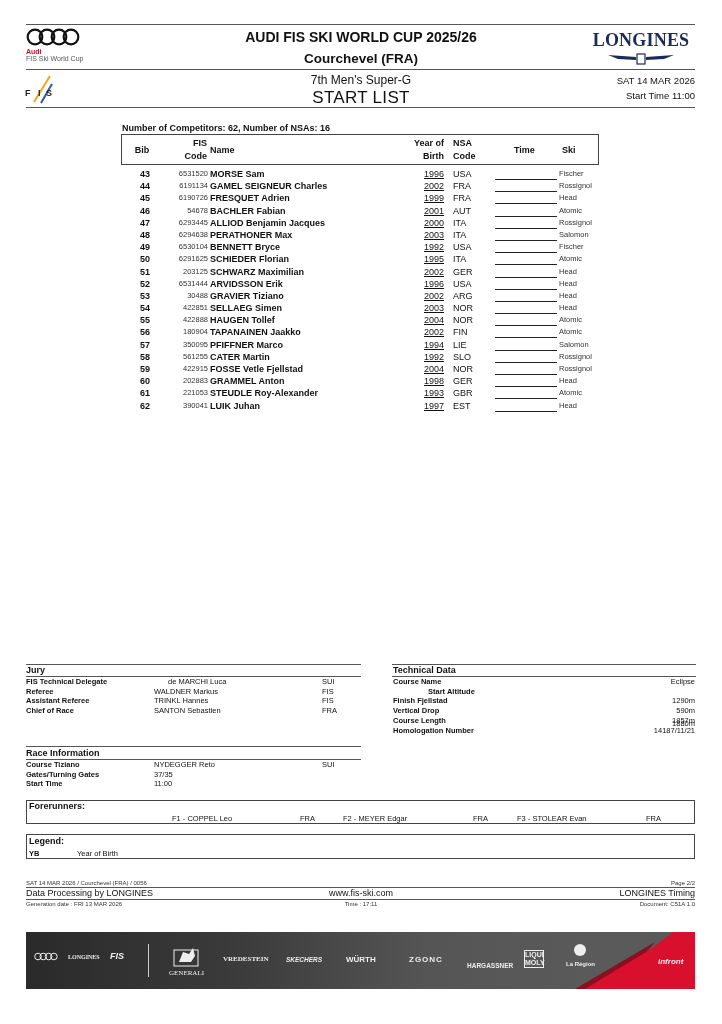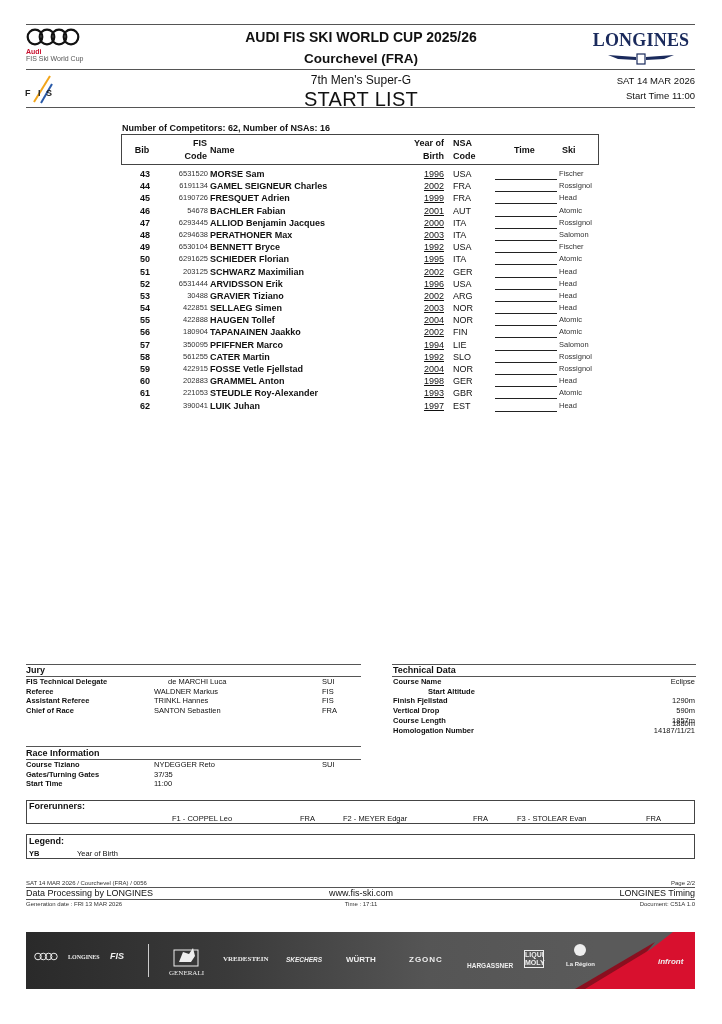--- a/index.html
+++ b/index.html
@@ -9,21 +9,21 @@
   .rule-thin { position: absolute; height: 0; border-top: 1px solid #555; }
 
   
   .audi-rings { left: 26px; top: 28px; width: 54px; height: 18px; }
   .audi-brand { left: 26px; top: 48px; font-size: 7px; color: #c8102e; font-weight: bold; line-height: 7px; }
   .audi-sub { left: 26px; top: 55px; font-size: 7px; color: #555; line-height: 8px; }
   .fis-logo { left: 24px; top: 74px; width: 34px; height: 30px; }
   .event-title { left: 200px; width: 322px; top: 29px; text-align: center; font-weight: bold; font-size: 14px; }
   .event-venue { left: 200px; width: 322px; top: 51px; text-align: center; font-weight: bold; font-size: 13.5px; }
   .race-name { left: 200px; width: 322px; top: 73px; text-align: center; font-size: 12px; }
-  .doc-title { left: 200px; width: 322px; top: 88px; text-align: center; font-size: 20px; letter-spacing: 0.3px; }
+  .doc-title { left: 200px; width: 322px; top: 88px; text-align: center; font-size: 17px; letter-spacing: 0.3px; }
   .longines { left: 588px; top: 30px; width: 106px; }
   .longines-word { font-family: "Liberation Serif", serif; font-weight: bold; font-size: 18px; color: #1a2a5c; letter-spacing: 0.2px; display: block; text-align: center; }
   .date-r { right: 27px; top: 75px; font-size: 9.5px; text-align: right; }
   .start-r { right: 27px; top: 90px; font-size: 9.5px; text-align: right; }
 
   
   .count-line { left: 122px; top: 123px; font-size: 9px; font-weight: bold; }
   .thead-box { left: 121px; top: 134px; width: 478px; height: 31px; border: 1.5px solid #444; }
   .th { position: absolute; font-size: 9px; font-weight: bold; line-height: 14px; }
   .rows { left: 121px; top: 168px; width: 480px; }

